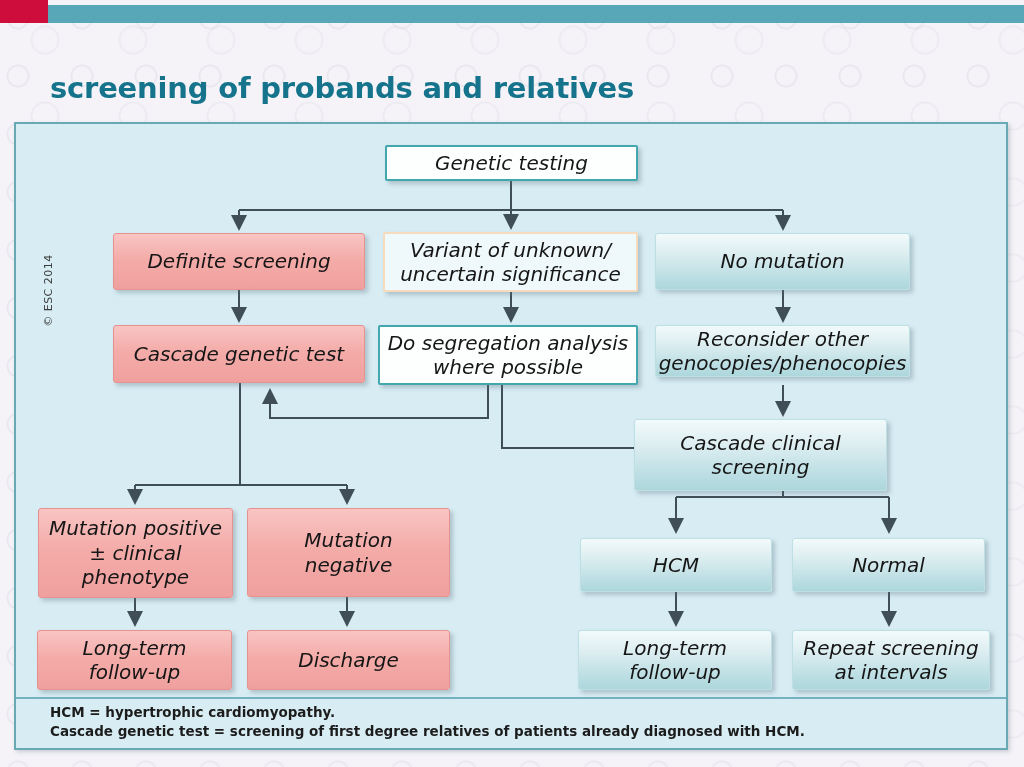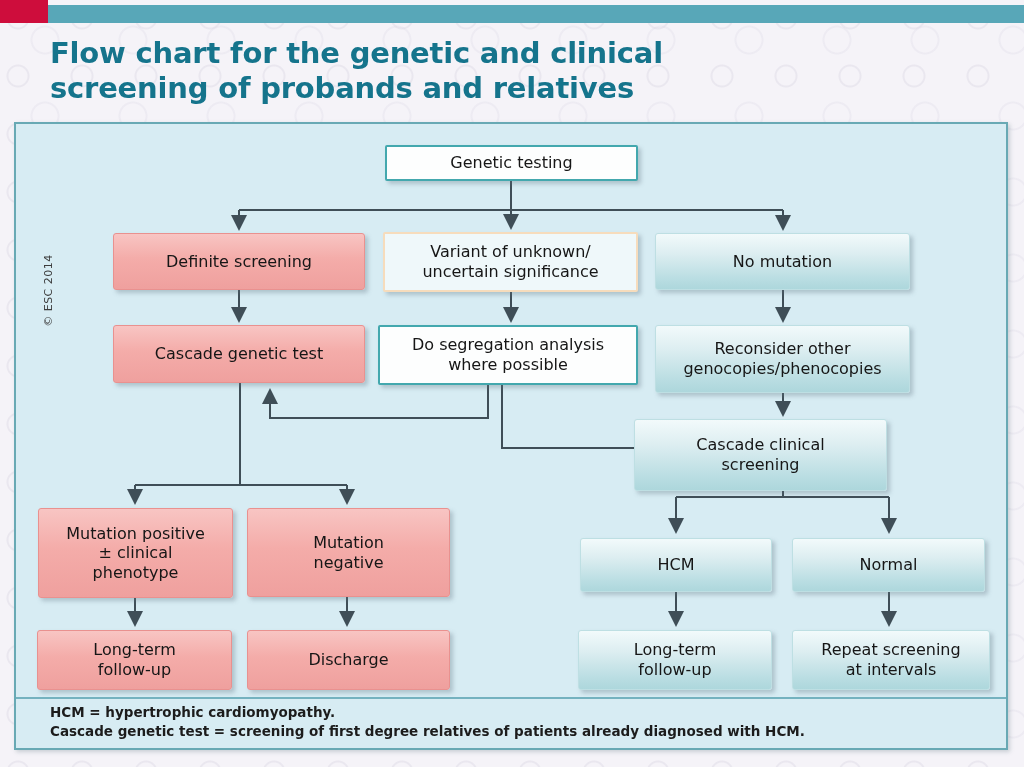--- a/index.html
+++ b/index.html
@@ -33,24 +33,25 @@
   .copyright {
     position:absolute; left:-14px; top:160px; width:92px; text-align:center;
     transform:rotate(-90deg);
     font-size:11px; color:#3c3c3c; letter-spacing:0.5px;
   }
 
   .connectors { position:absolute; left:0; top:0; width:1024px; height:767px; pointer-events:none; }
 
   .node {
     position:absolute; display:flex; align-items:center; justify-content:center;
-    text-align:center; font-size:16px; line-height:1.22; color:#161616;
+    text-align:center; font-size:20px; line-height:1.22; color:#161616;
     white-space:pre-line; border-radius:3px;
     box-shadow:3px 3px 4px rgba(95,115,128,0.35);
     padding:2px 6px;
+    font-style:italic;
   }
   .node.pink {
     background:linear-gradient(180deg,#f8c5c3 0%, #f4aca9 45%, #efa09e 100%);
     border:1px solid #e9918f;
   }
   .node.teal {
     background:linear-gradient(180deg,#f2fafb 0%, #ddeef1 35%, #b9dde2 82%, #add7dc 100%);
     border:1px solid #bedfe3;
   }
   .node.white-teal {
@@ -60,21 +61,21 @@
     background:#eff8fa; border:2px solid #f6dcbc; border-radius:2px;
   }
 
   
   .n-genetic     { left:385px; top:145px; width:253px; height:36px; }
   .n-definite    { left:113px; top:233px; width:252px; height:57px; }
   .n-variant     { left:383px; top:232px; width:255px; height:60px; }
   .n-nomutation  { left:655px; top:233px; width:255px; height:57px; }
   .n-cascadegen  { left:113px; top:325px; width:252px; height:58px; }
   .n-segregation { left:378px; top:325px; width:260px; height:60px; }
-  .n-reconsider  { left:655px; top:325px; width:255px; height:68px; }
+  .n-reconsider  { left:655px; top:325px; width:255px; height:52px; }
   .n-cascadeclin { left:634px; top:419px; width:253px; height:72px; }
   .n-mutpos      { left:38px;  top:508px; width:195px; height:90px; }
   .n-mutneg      { left:247px; top:508px; width:203px; height:89px; }
   .n-hcm         { left:580px; top:538px; width:192px; height:54px; }
   .n-normal      { left:792px; top:538px; width:193px; height:54px; }
   .n-ltfu-left   { left:37px;  top:630px; width:195px; height:60px; }
   .n-discharge   { left:247px; top:630px; width:203px; height:60px; }
   .n-ltfu-right  { left:578px; top:630px; width:194px; height:60px; }
   .n-repeat      { left:792px; top:630px; width:198px; height:60px; }
 
@@ -82,21 +83,21 @@
   .footnotes { position:absolute; left:50px; top:703px; width:930px; font-size:13.5px; color:#1c1c1c; line-height:1.38;font-weight:bold; }
 </style>
 </head>
 <body>
 
 <div class="slide">
 
   <div class="topbar-red"></div>
   <div class="topbar-teal"></div>
 
-  <h1 class="title"><span>Flow chart for the genetic and clinical</span><br><span>screening of probands and relatives</span></h1>
+  <h1 class="title"><br><span>screening of probands and relatives</span></h1>
 
   <div class="panel">
     <div class="copyright">© ESC 2014</div>
   </div>
 
   <svg class="connectors" viewBox="0 0 1024 767" xmlns="http://www.w3.org/2000/svg">
     <defs>
       <marker id="arrow" markerWidth="9" markerHeight="9" refX="7" refY="4" orient="auto">
         <path d="M0,0 L8,4 L0,8 z" fill="#3f4e57"></path>
       </marker>

